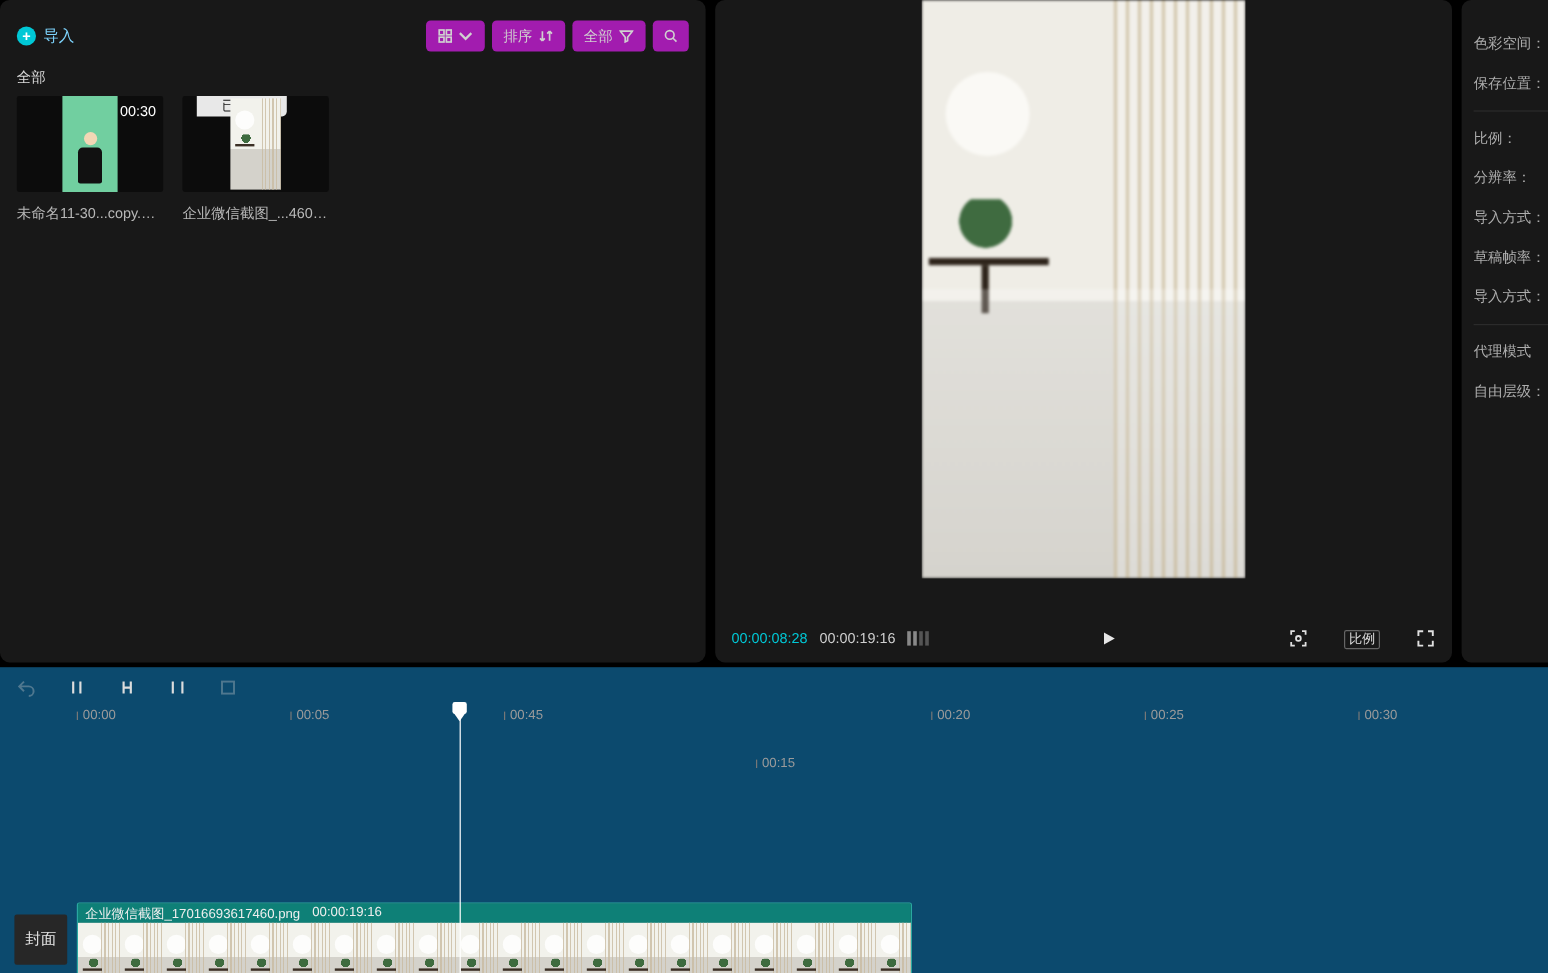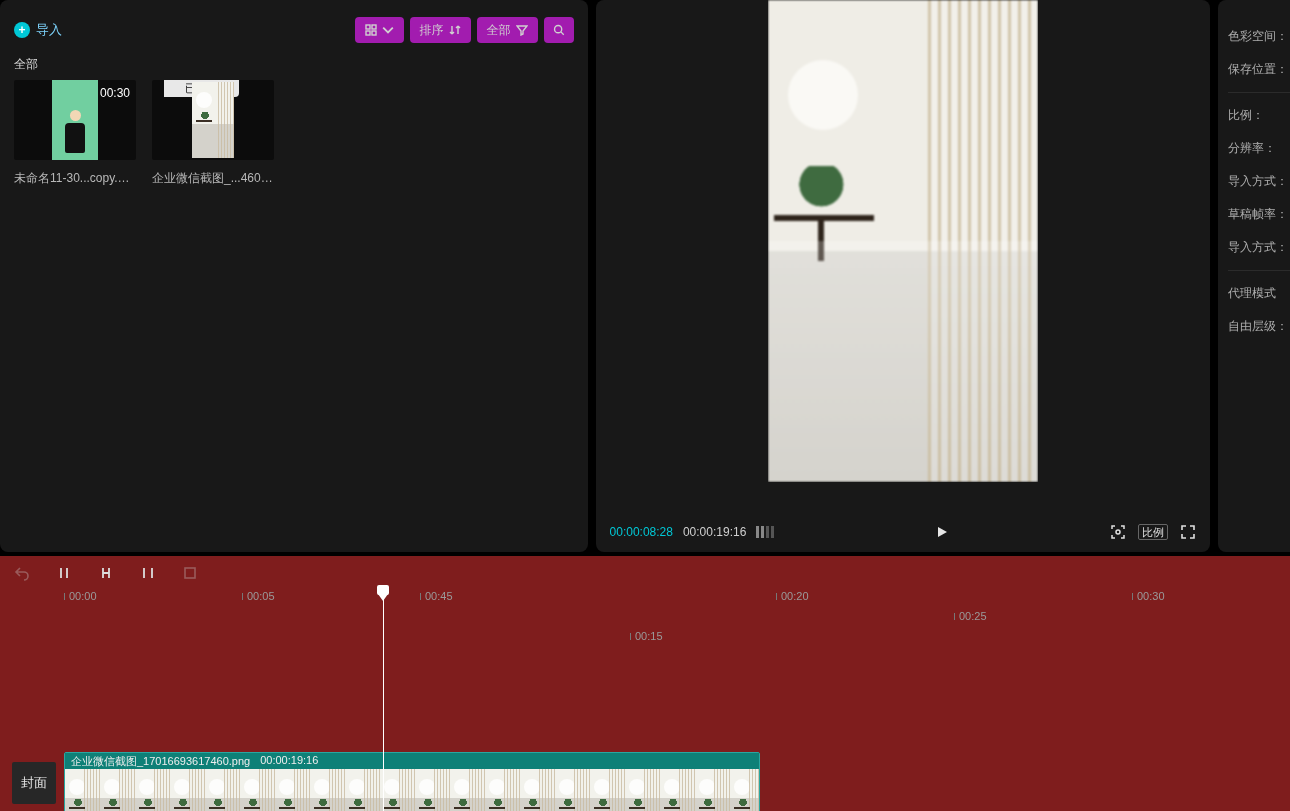--- a/index.html
+++ b/index.html
@@ -49,34 +49,34 @@
 .preview-room .pc-table  { position: absolute; left: 6px; top: 215px; width: 100px; height: 6px; background: #2e241b; }
 .preview-room .pc-leg    { position: absolute; left: 50px; top: 221px; width: 6px; height: 40px; background: #2e241b; }
 .preview-room .pc-bonsai { position: absolute; left: 30px; top: 166px; width: 52px; height: 46px; background: radial-gradient(circle at 45% 40%, #3f6b40 55%, transparent 56%); }
 .preview-room .pc-reflect{ position: absolute; left: 0; top: 50%; width: 100%; height: 50%; background: linear-gradient(rgba(255,255,255,.25), rgba(255,255,255,0)); }
 
 .preview-ctrl { position: absolute; left: 0; bottom: 0; width: 100%; height: 40px; display: flex; align-items: center; padding: 0 14px; gap: 10px; font-size: 12px; }
 .tc-cur { color: #00c8d6; }
 .tc-dur { color: #cfcfcf; }
 .preview-ctrl .mid-spacer { flex: 1; }
 .play-btn svg { width: 14px; height: 14px; display: block; }
-.right-tools { display: flex; align-items: flex-end; gap: 12px; margin-left: auto; }
+.right-tools { display: flex; align-items: flex-end; gap: 30px; margin-left: auto; }
 .right-tools .txt { font-size: 11px; color: #e0e0e0; border: 1px solid #666; padding: 1px 3px; border-radius: 2px; }
 .right-tools svg { width: 16px; height: 16px; display: block; }
 .ibtn { background: none; border: none; cursor: pointer; color: #d8d8d8; }
 .lvls { display: flex; gap: 2px; }
 .lvls span { width: 3px; height: 12px; background: #555; }
 .lvls span.on { background: #888; }
 
 
 .props-panel .prop { color: #aeaeae; font-size: 12px; padding: 8px 0 8px 10px; white-space: nowrap; }
 .props-panel .sep { height: 1px; background: #2b2b2b; margin: 6px 0 6px 10px; }
 
 
-.timeline { position: absolute; left: 0; top: 556px; width: 1290px; height: 255px; background: #7f1d1d; }
+.timeline { position: absolute; left: 0; top: 556px; width: 1290px; height: 255px; background: #0c4a6e; }
 .tl-toolbar { height: 34px; display: flex; align-items: center; gap: 26px; padding-left: 14px; }
 .tl-toolbar .ibtn svg { width: 16px; height: 16px; display: block; }
 .tl-toolbar .ibtn.dim { opacity: .35; }
 
 .ruler { height: 22px; position: relative; color: #9a9a9a; font-size: 11px; }
 .ruler .tick { position: absolute; top: 0; display: flex; align-items: center; gap: 4px; }
 .ruler .tick::before { content: ""; width: 1px; height: 7px; background: #777; display: inline-block; }
 
 .tracks-area { position: relative; height: 199px; }
 .playhead { position: absolute; top: 0; width: 1px; height: 227px; background: #fff; z-index: 5; top: -22px; }
@@ -253,21 +253,21 @@
         </svg>
     </button>
   </div>
 
   <div class="ruler" id="ruler">
       <span class="tick" style="left: 64px;">00:00</span>
       <span class="tick" style="left: 242px;">00:05</span>
       <span class="tick" style="left: 420px;">00:45</span>
       <span class="tick" style="left: 630px; margin-top: 40px;">00:15</span>
       <span class="tick" style="left: 776px;">00:20</span>
-      <span class="tick" style="left: 954px; margin-top: 20px;">00:25</span>
+      <span class="tick" style="left: 954px;">00:25</span>
       <span class="tick" style="left: 1132px;">00:30</span>
     </div>
 
   <div class="tracks-area">
     <div class="playhead" id="playhead" style="left: 383px;"></div>
     <div class="cover-btn">封面</div>
     <div class="track-clip" id="track-clip" style="left: 64px; width: 696px;">
       <div class="hdr">
         <span>企业微信截图_17016693617460.png</span>
         <span>00:00:19:16</span>

